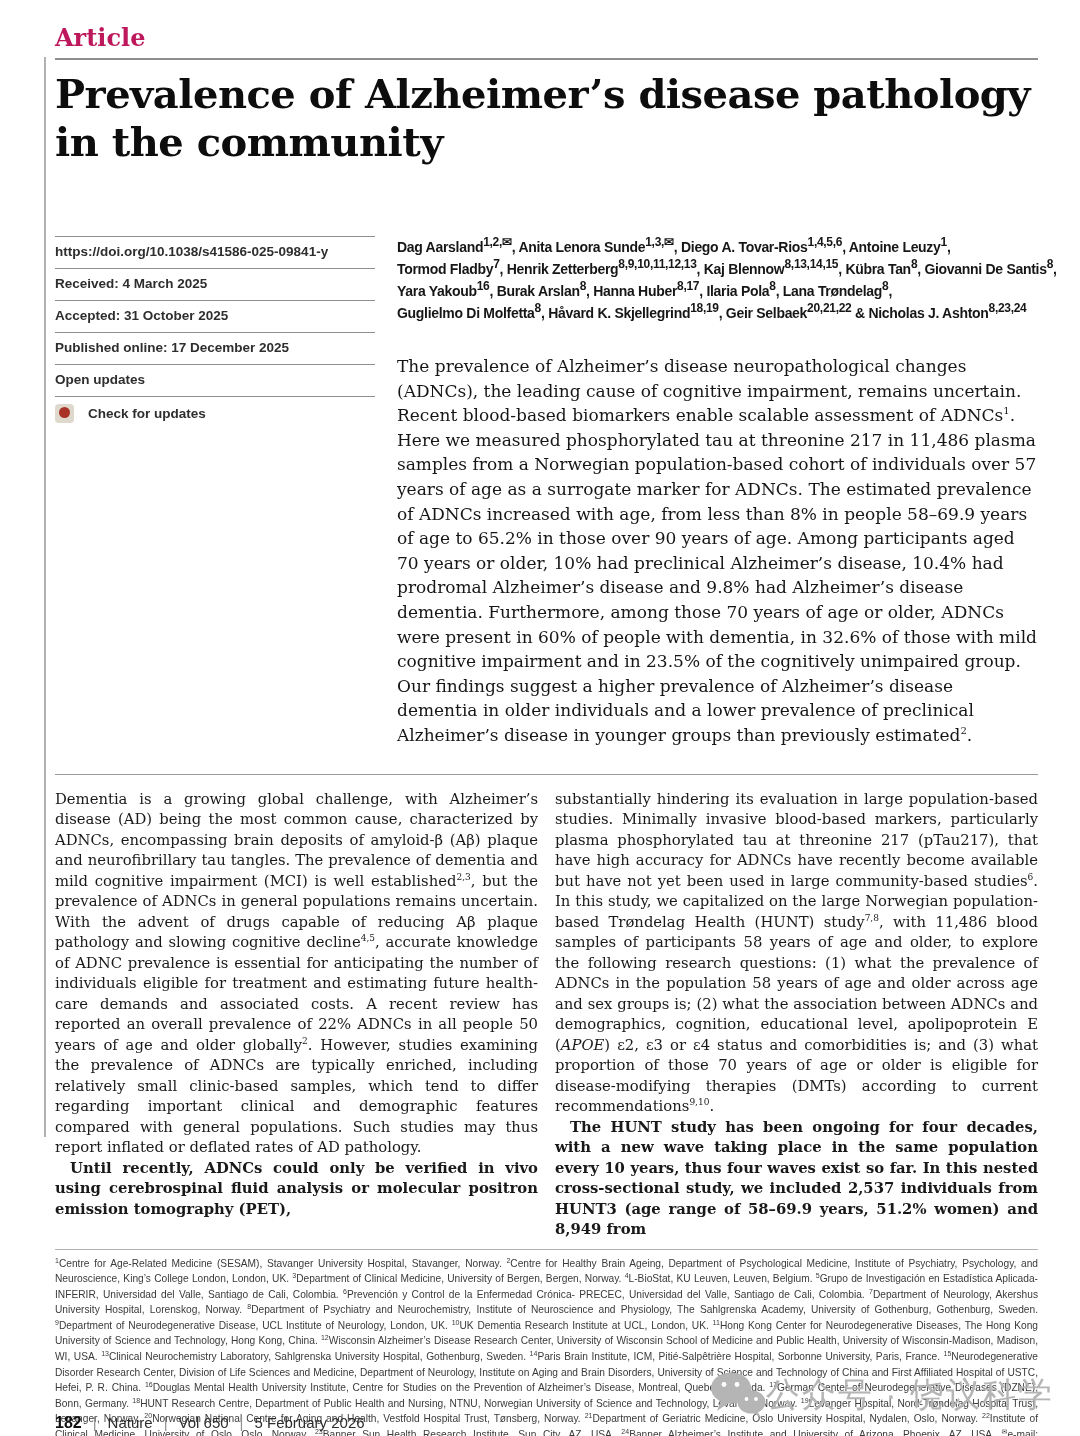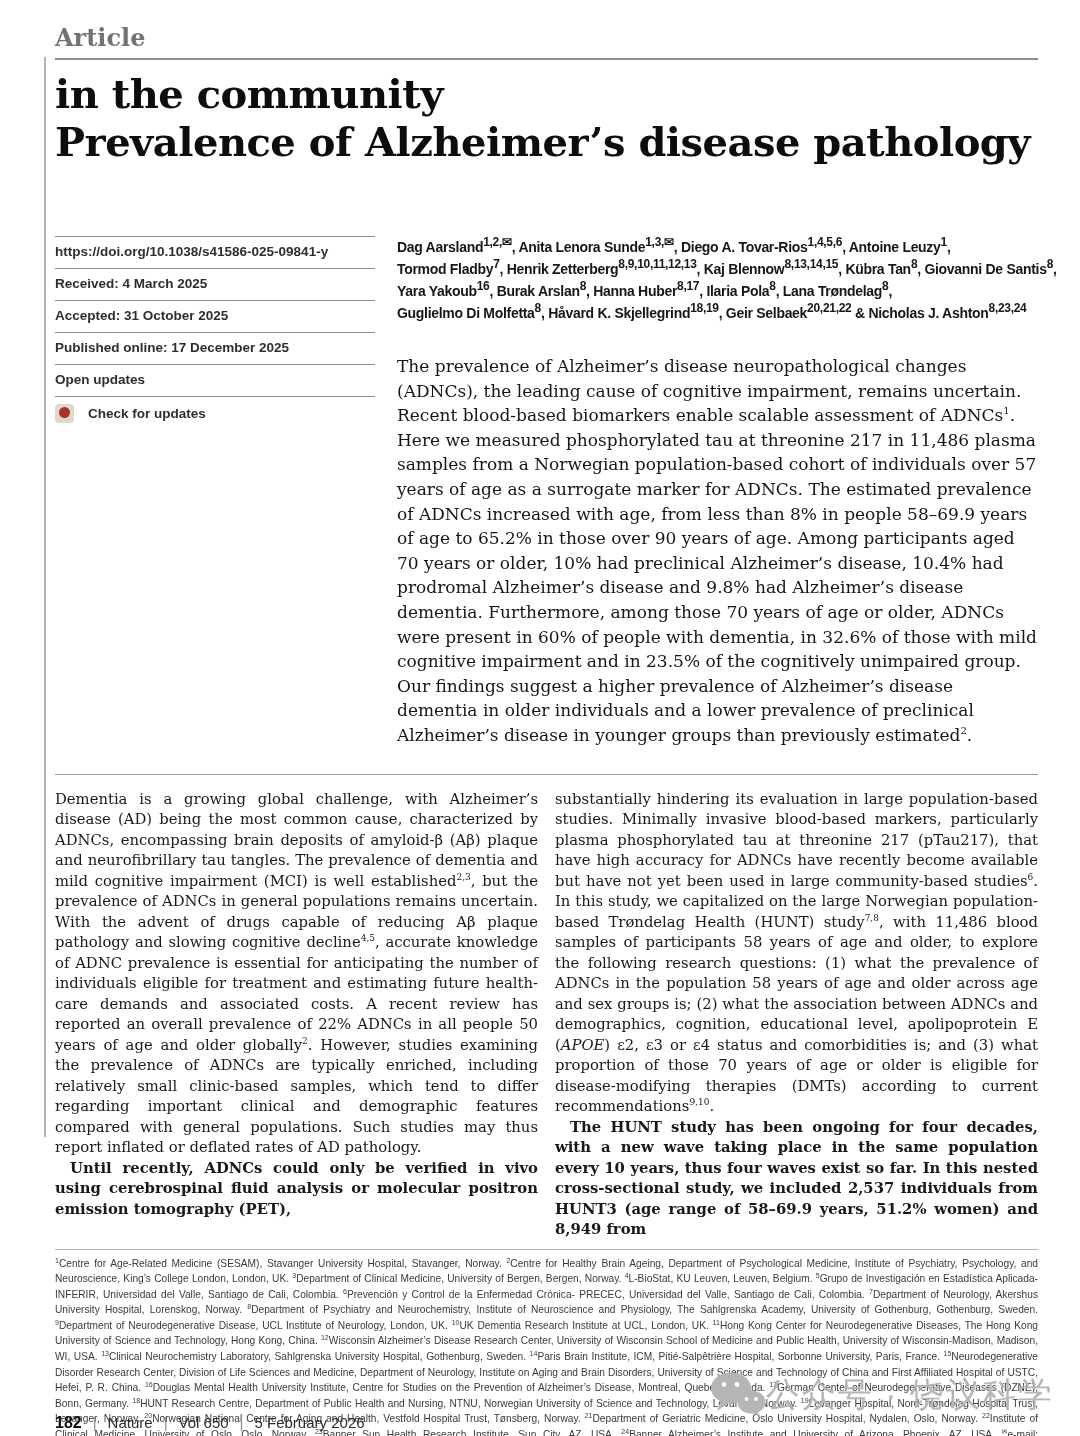--- a/index.html
+++ b/index.html
@@ -2,21 +2,21 @@
 <html><head>
 <meta charset="utf-8">
 <style>
   html,body{margin:0;padding:0;background:#e9e9e9;}
   .page{
     position:relative;width:1080px;height:1436px;margin:0 auto;background:#ffffff;
     box-sizing:border-box;padding:24px 42px 0 55px;overflow:hidden;
     font-family:"Liberation Sans",sans-serif;color:#1a1a1a;
   }
   
-  .kicker{font-family:"DejaVu Serif",serif;font-weight:bold;font-size:24px;line-height:28px;color:#737373;}
+  .kicker{font-family:"DejaVu Serif",serif;font-weight:bold;font-size:24px;line-height:28px;color:#be185d;}
   .kicker-rule{border:none;border-top:2px solid #8d8d8d;margin:6px 0 0 0;}
   .title{font-family:"DejaVu Serif",serif;font-weight:bold;font-size:40px;line-height:48px;
     letter-spacing:-0.5px;color:#0d0d0d;margin-top:10px;}
   
   .main-row{display:flex;margin-top:70px;}
   .meta-col{flex:0 0 320px;margin-right:22px;}
   .meta-item{border-top:1px solid #909090;padding:7px 0 8px 0;font-weight:bold;
     font-size:13.5px;line-height:16px;color:#2e2e2e;white-space:nowrap;}
   .check-row{display:flex;align-items:center;gap:14px;}
   .crossmark{width:19px;height:19px;border-radius:4px;background:#ded9cc;position:relative;flex:0 0 auto;}
@@ -51,22 +51,22 @@
 </style>
 </head>
 <body>
 
 <div class="page">
 
   <div class="kicker">Article</div>
   <hr class="kicker-rule">
 
   <div class="title">
+    <div>Prevalence of Alzheimer’s disease pathology</div>
     <div>in the community</div>
-    <div>Prevalence of Alzheimer’s disease pathology</div>
   </div>
 
   <div class="main-row">
 
     <div class="meta-col">
       <div class="meta-item">https://doi.org/10.1038/s41586-025-09841-y</div>
       <div class="meta-item">Received: 4 March 2025</div>
       <div class="meta-item">Accepted: 31 October 2025</div>
       <div class="meta-item">Published online: 17 December 2025</div>
       <div class="meta-item">Open updates</div>

